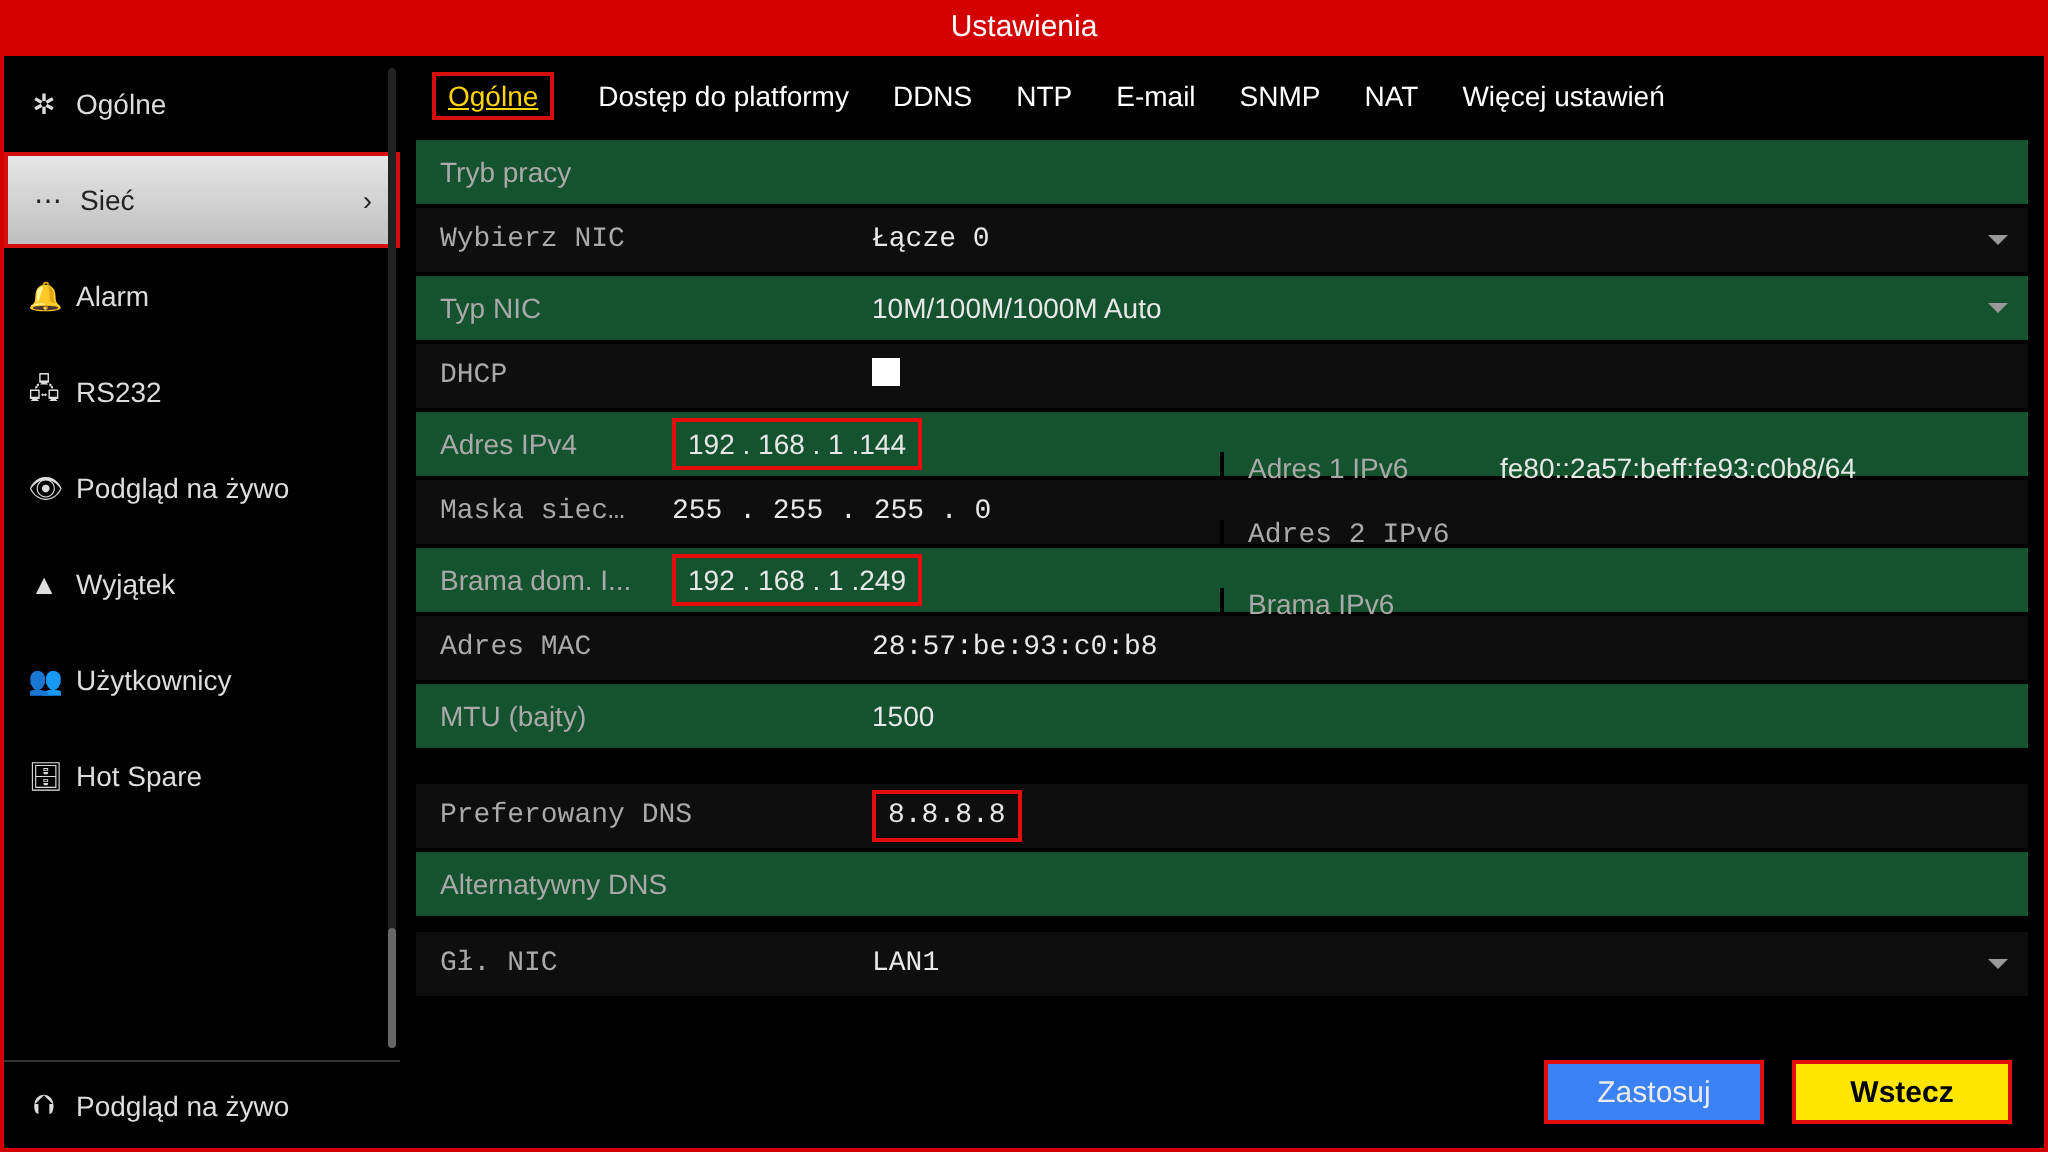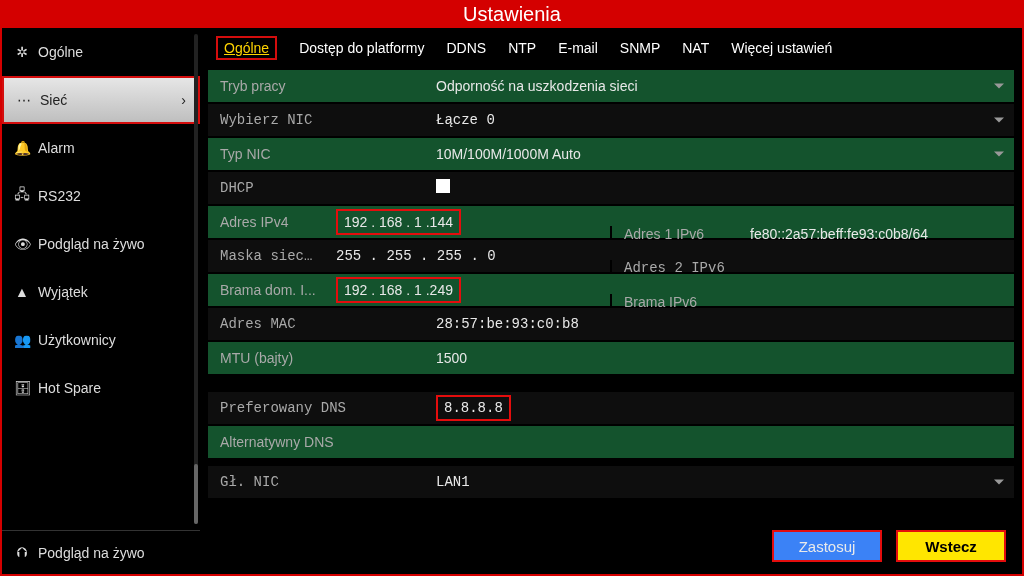--- a/index.html
+++ b/index.html
@@ -11,21 +11,21 @@
     font-size: 14px;
     color: #ccc;
     overflow: hidden;
   }
   .titlebar {
     background: #d40000;
     color: #fff;
     height: 28px;
     line-height: 28px;
     text-align: center;
-    font-size: 20px;
+    font-size: 15px;
     border-bottom: 2px solid #d40000;
   }
   .main {
     display: flex;
     height: calc(576px - 28px);
     border: 2px solid #d40000;
     border-top: none;
   }
   .sidebar {
     width: 198px;
@@ -205,24 +205,20 @@
       <span class="tab">NTP</span>
       <span class="tab">E-mail</span>
       <span class="tab">SNMP</span>
       <span class="tab">NAT</span>
       <span class="tab">Więcej ustawień</span>
     </div>
 
     <div class="form">
       <div class="row">
         <div class="cell-label">Tryb pracy</div>
-        <div class="cell-val sel">
-          <span>Odporność na uszkodzenia sieci</span>
-          <span class="sel-caret"></span>
-        </div>
       </div>
       <div class="row darker">
         <div class="cell-label">Wybierz NIC</div>
         <div class="cell-val sel">
           <span>Łącze 0</span>
           <span class="sel-caret"></span>
         </div>
       </div>
       <div class="row">
         <div class="cell-label">Typ NIC</div>

